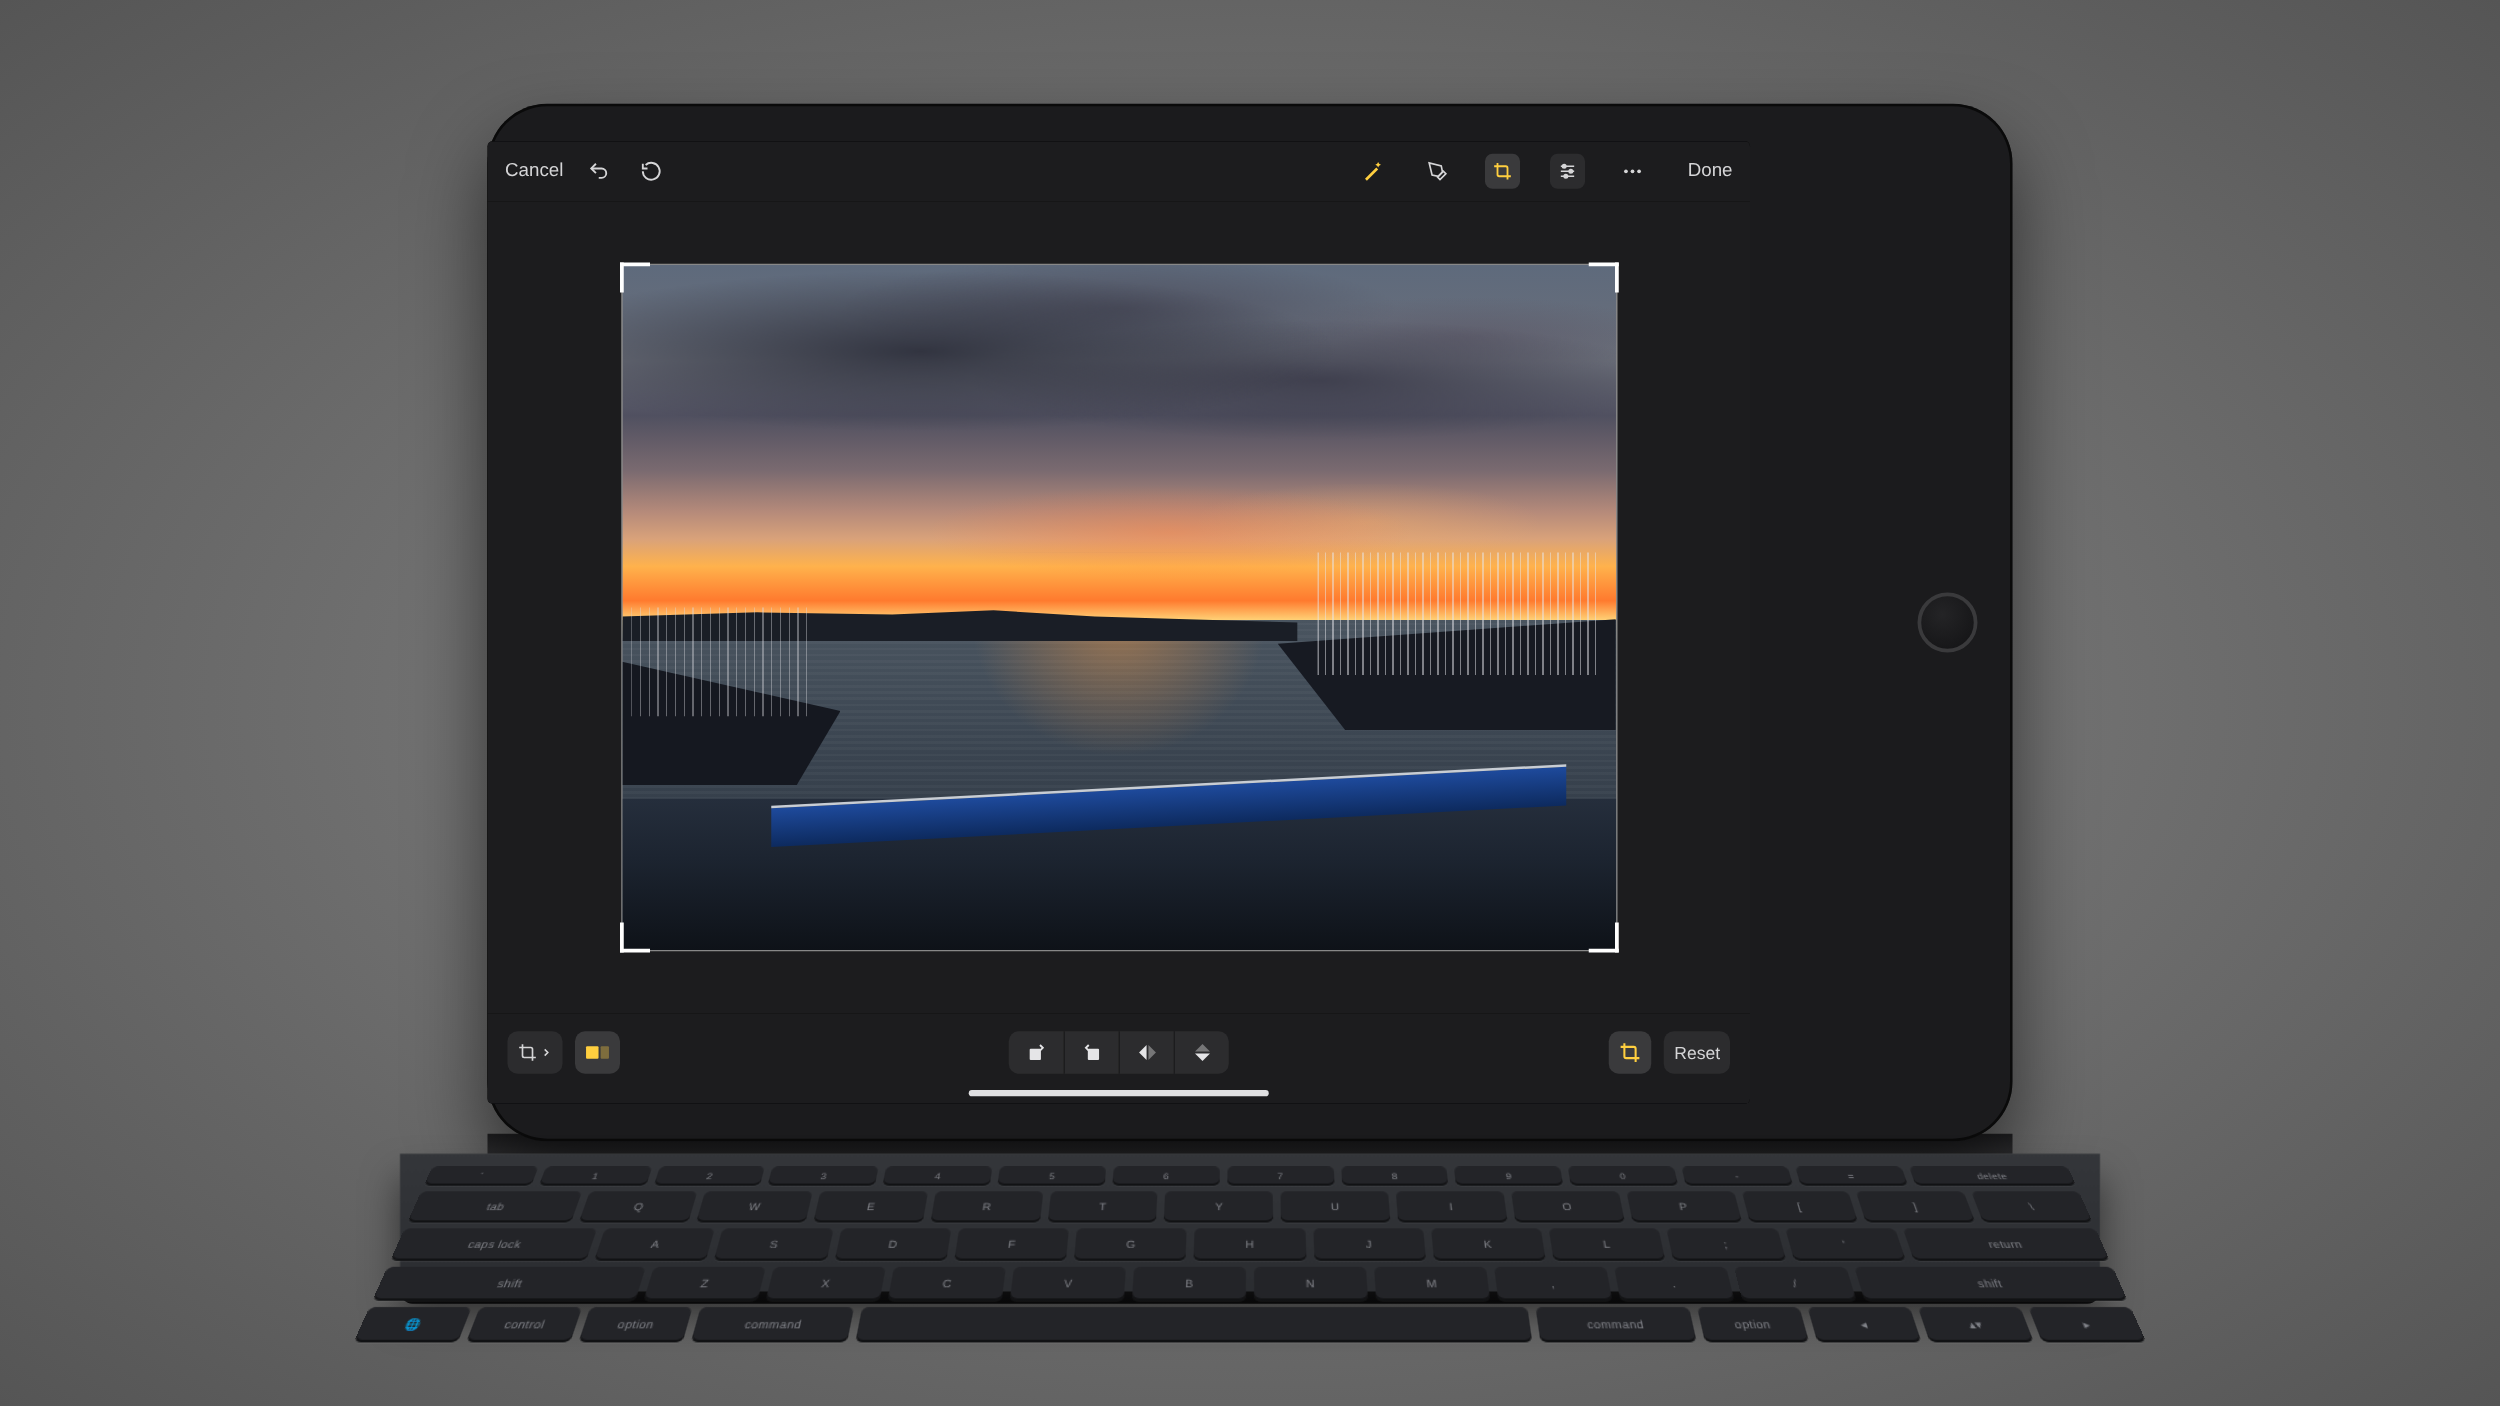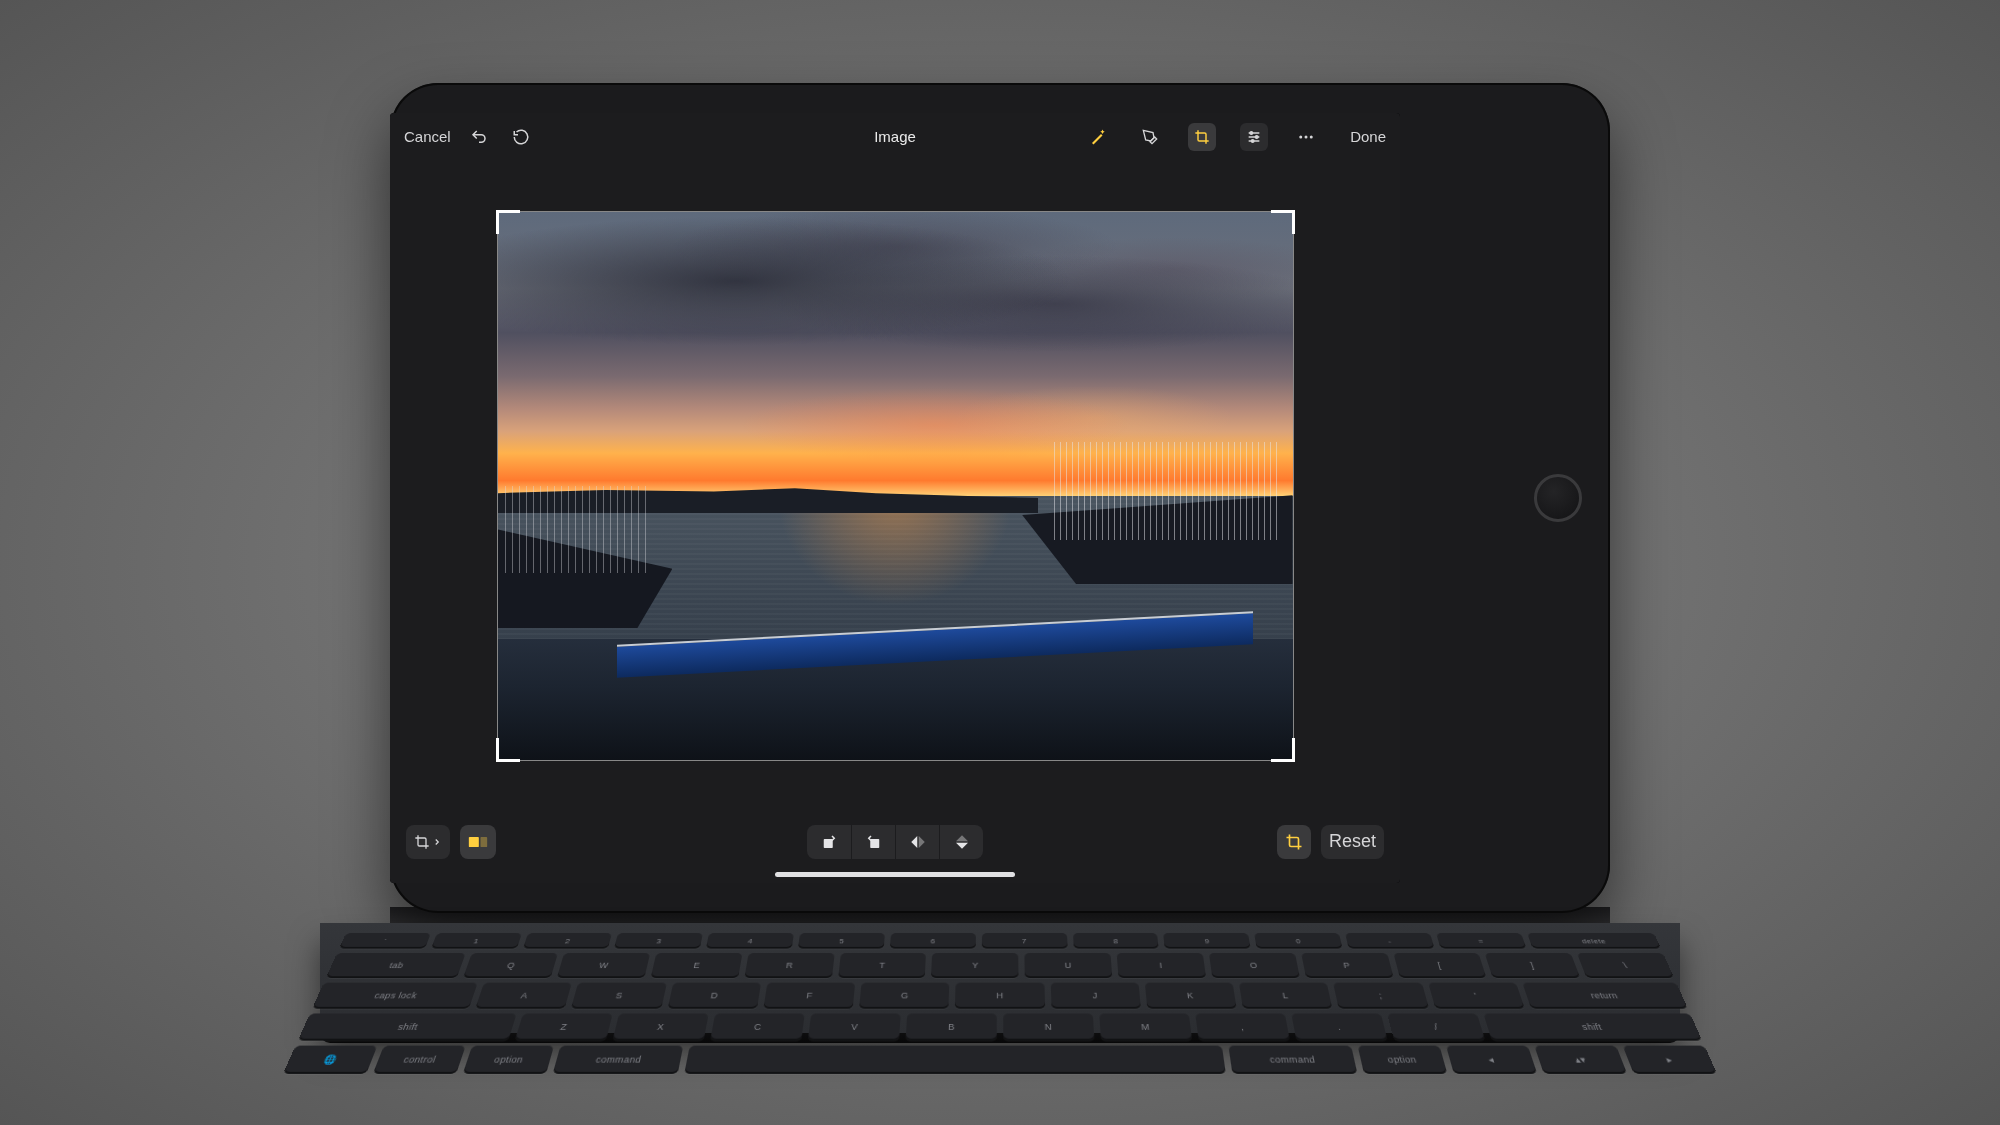--- a/index.html
+++ b/index.html
@@ -227,21 +227,21 @@
   .bb-center .seg { pointer-events:auto; }
   .bb-right { margin-left:auto; display:flex; gap:10px; align-items:center; }
   .sqbtn {
     height:34px; min-width:34px;
     background:#2c2c2e;
     border-radius:8px;
     display:flex; align-items:center; justify-content:center;
     cursor:pointer;
     color:#d5d5d7;
     padding: 0 8px;
-    font-size: 18px;
+    font-size: 14px;
   }
   .sqbtn.active { background:#3a3a3c; }
   .sqbtn.active svg { color:#ffcf3f; }
   .sqbtn.accent2 { background:#3a3a3c; }
   .sqbtn.accent2 svg, .sqbtn.accent2 { color:#ffcf3f; }
   .seg {
     height:34px; width:44px;
     background:#2c2c2e;
     display:flex; align-items:center; justify-content:center;
     cursor:pointer; color:#e5e5e7;
@@ -320,21 +320,20 @@
               </svg>
           </span>
           <span class="iconbtn">
             <svg width="18" height="18" viewBox="0 0 24 24" fill="none" stroke="currentColor" stroke-width="2">
                 <path d="M3 12a9 9 0 1 0 3-6.7"></path>
                 <path d="M3 4v5h5"></path>
               </svg>
           </span>
         </div>
 
-        <div class="center">Image</div>
 
         <div class="right">
           <span class="iconbtn accent">
             <svg width="18" height="18" viewBox="0 0 24 24" fill="currentColor">
                 <path d="M4 20l12-12 2 2L6 22z"></path>
                 <path d="M18 2l1 2 2 1-2 1-1 2-1-2-2-1 2-1z"></path>
               </svg>
           </span>
           <span class="iconbtn">
             <svg width="16" height="16" viewBox="0 0 24 24" fill="none" stroke="currentColor" stroke-width="2">

